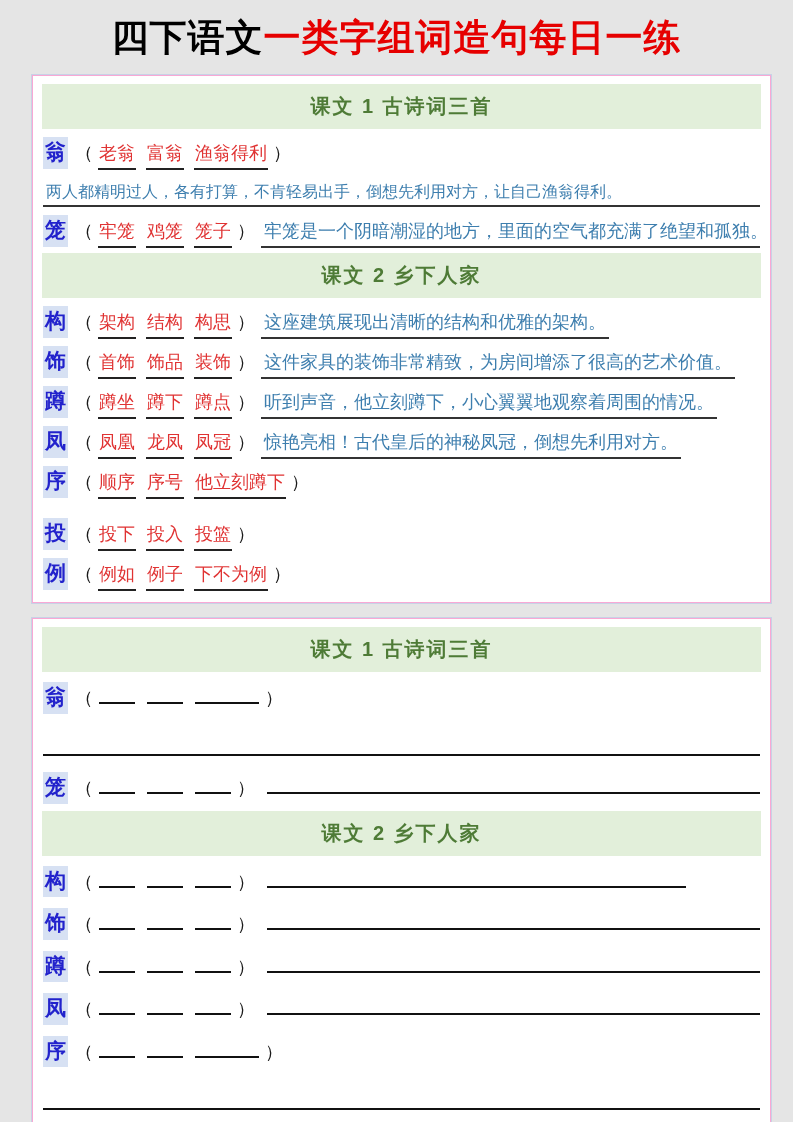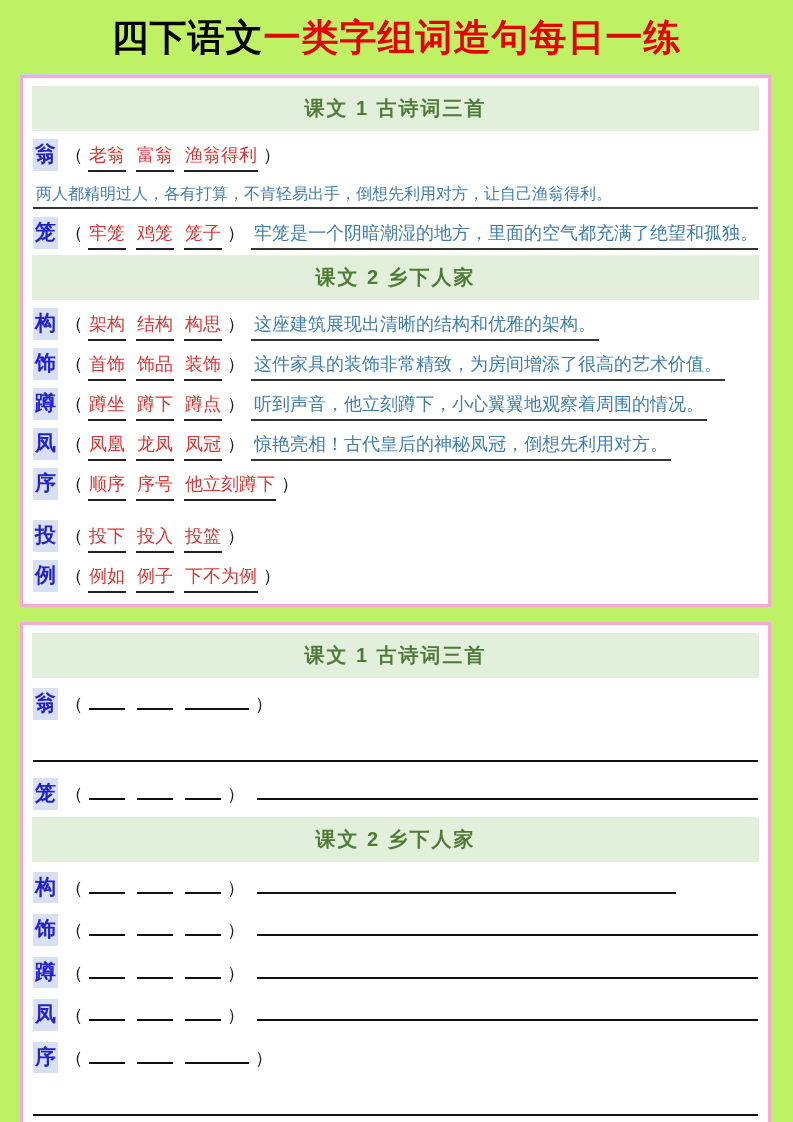--- a/index.html
+++ b/index.html
@@ -1,34 +1,34 @@
 <!DOCTYPE html>
 <html><head>
 <meta charset="utf-8">
 <style>
   html,body{margin:0;padding:0;background:#ffffff;}
   body{width:793px;font-family:"Liberation Sans","DejaVu Sans",sans-serif;}
-  .page{width:793px;height:1122px;box-sizing:border-box;position:relative;overflow:hidden;background:#bef264;}
+  .page{width:793px;height:1122px;box-sizing:border-box;position:relative;overflow:hidden;background:#e5e5e5;}
 
   .main-title{
     text-align:center;
     padding-top:16px;
     font-size:37px;
     font-weight:900;
     font-family:"Liberation Serif","DejaVu Serif",serif;
     letter-spacing:1px;
     line-height:1.2;
     white-space:nowrap;
   }
   .main-title .t-black{color:#000000;}
   .main-title .t-red{color:#e60000;}
 
   .wbox{
-    margin:15px 22px 0 20px;
-    border:3px solid #f9a8d4;
+    margin:15px 22px 0 32px;
+    border:1px solid #f9a8d4;
     box-shadow:inset 0 0 0 1px #ffffff, 0 0 0 1px #c8d2e6;
     padding:6px 8px 8px 8px;
     box-sizing:border-box;
     background:#ffffff;
   }
   .section-header{
     background:#e2efda;
     color:#4e7b36;
     font-weight:700;
     font-size:20px;

